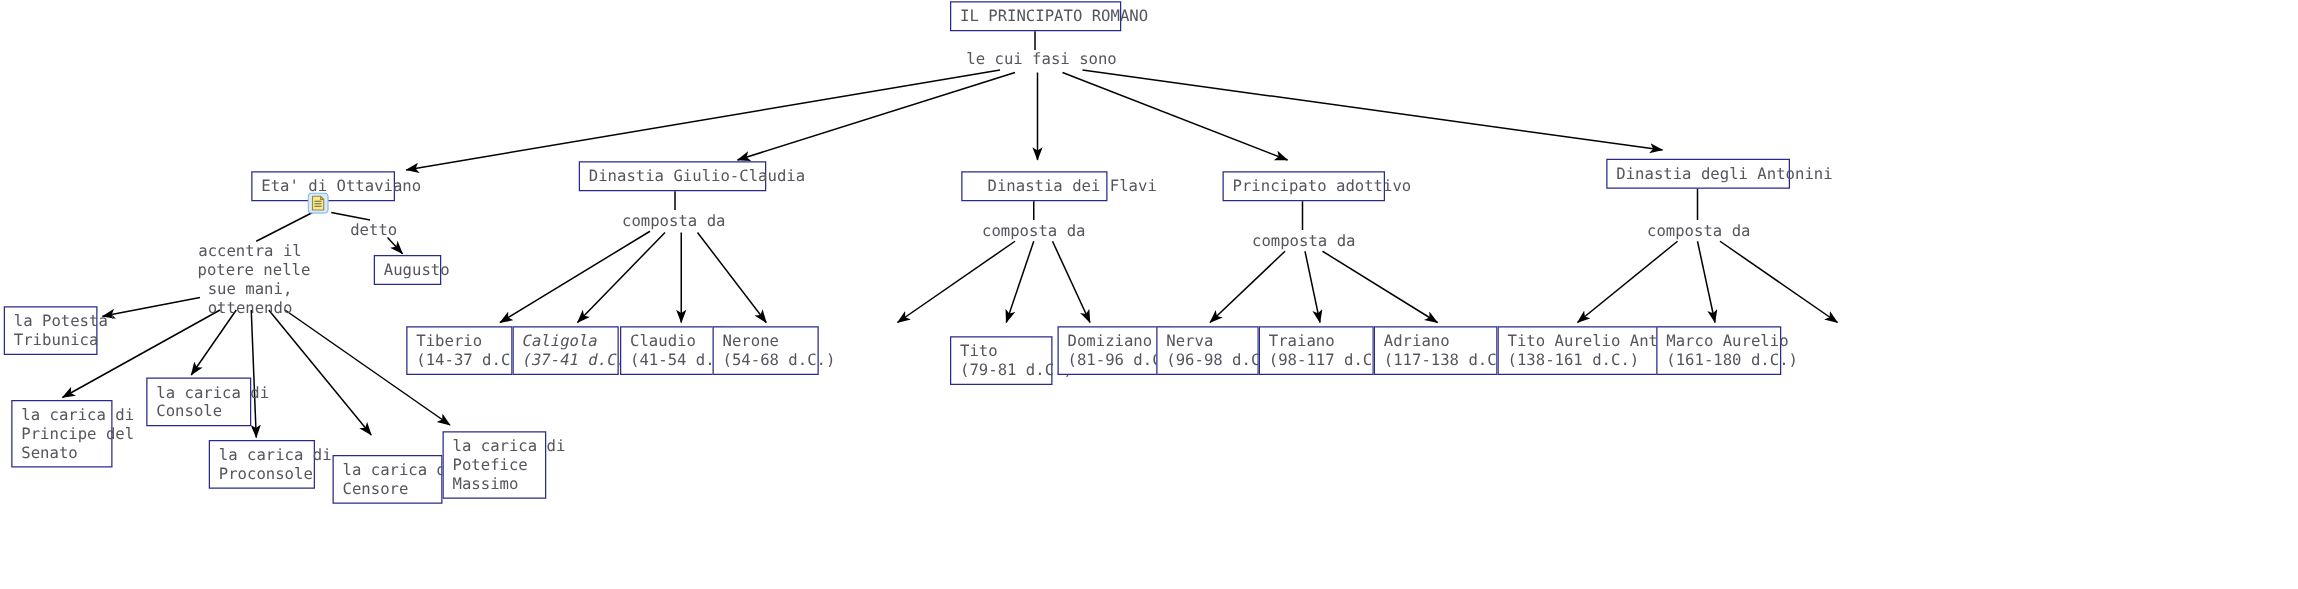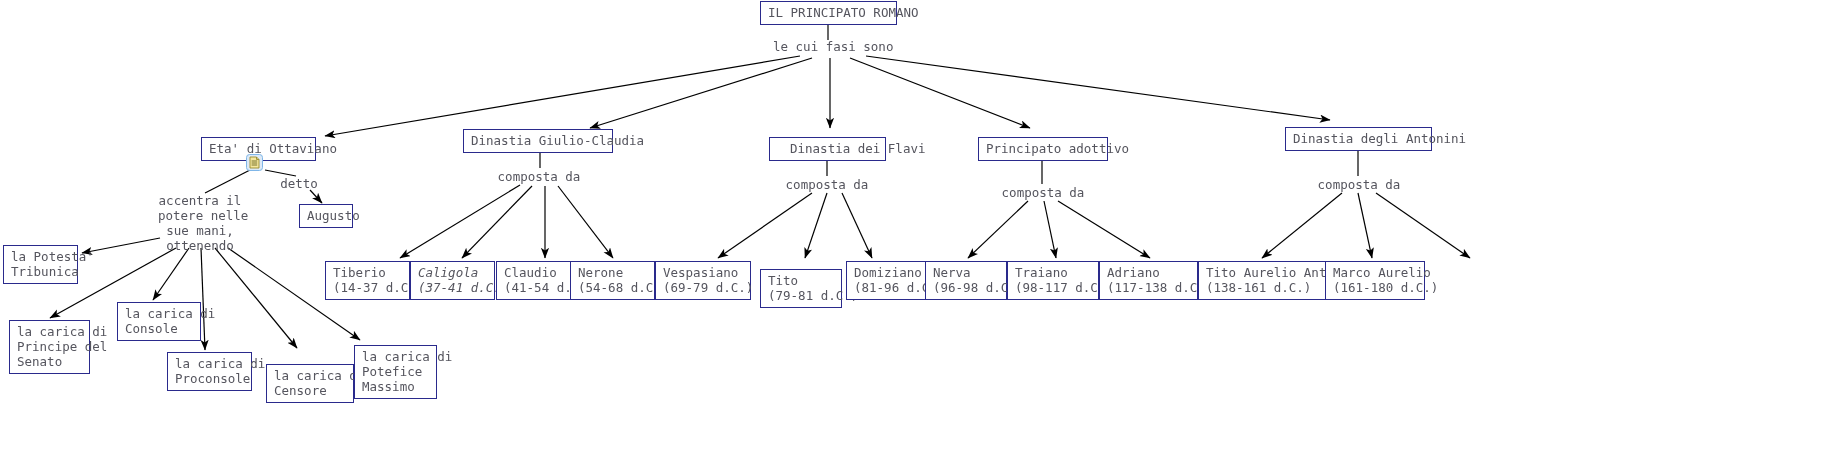--- a/index.html
+++ b/index.html
@@ -171,22 +171,20 @@
   <div class="node" style="left:496px; top:261px; width:85px;">Claudio
 (41-54 d.C.)</div>
 
   <div class="node" style="left:570px; top:261px; width:85px;">Nerone
 (54-68 d.C.)</div>
 
   <div class="node" style="left:769px; top:137px; width:117px;padding-left:20px;">Dinastia dei Flavi</div>
 
   <div class="link-label" style="left:785px; top:177px; width:84px;">composta da</div>
 
-  <div class="node" style="left:655px; top:261px; width:96px;">Vespasiano
-(69-79 d.C.)</div>
 
   <div class="node" style="left:760px; top:269px; width:82px;">Tito
 (79-81 d.C.)</div>
 
   <div class="node" style="left:846px; top:261px; width:91px;">Domiziano
 (81-96 d.C.)</div>
 
   <div class="node" style="left:978px; top:137px; width:130px;">Principato adottivo</div>
 
   <div class="link-label" style="left:1001px; top:185px; width:84px;">composta da</div>

